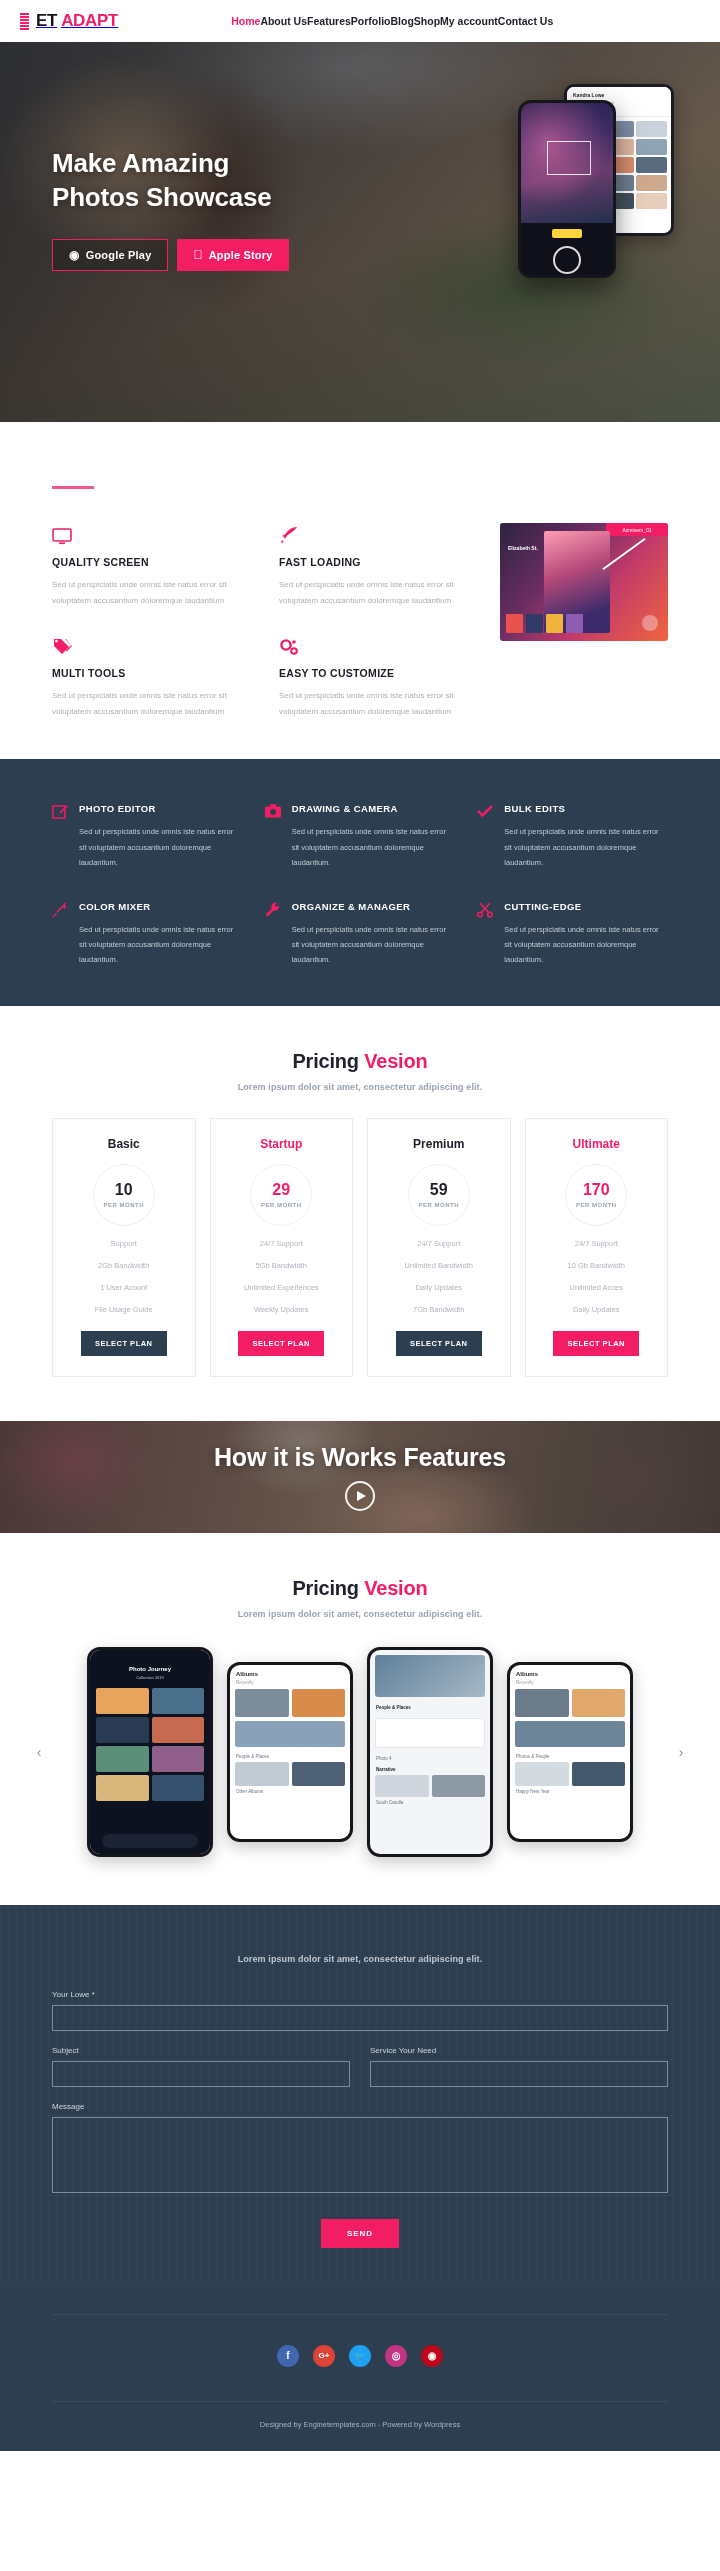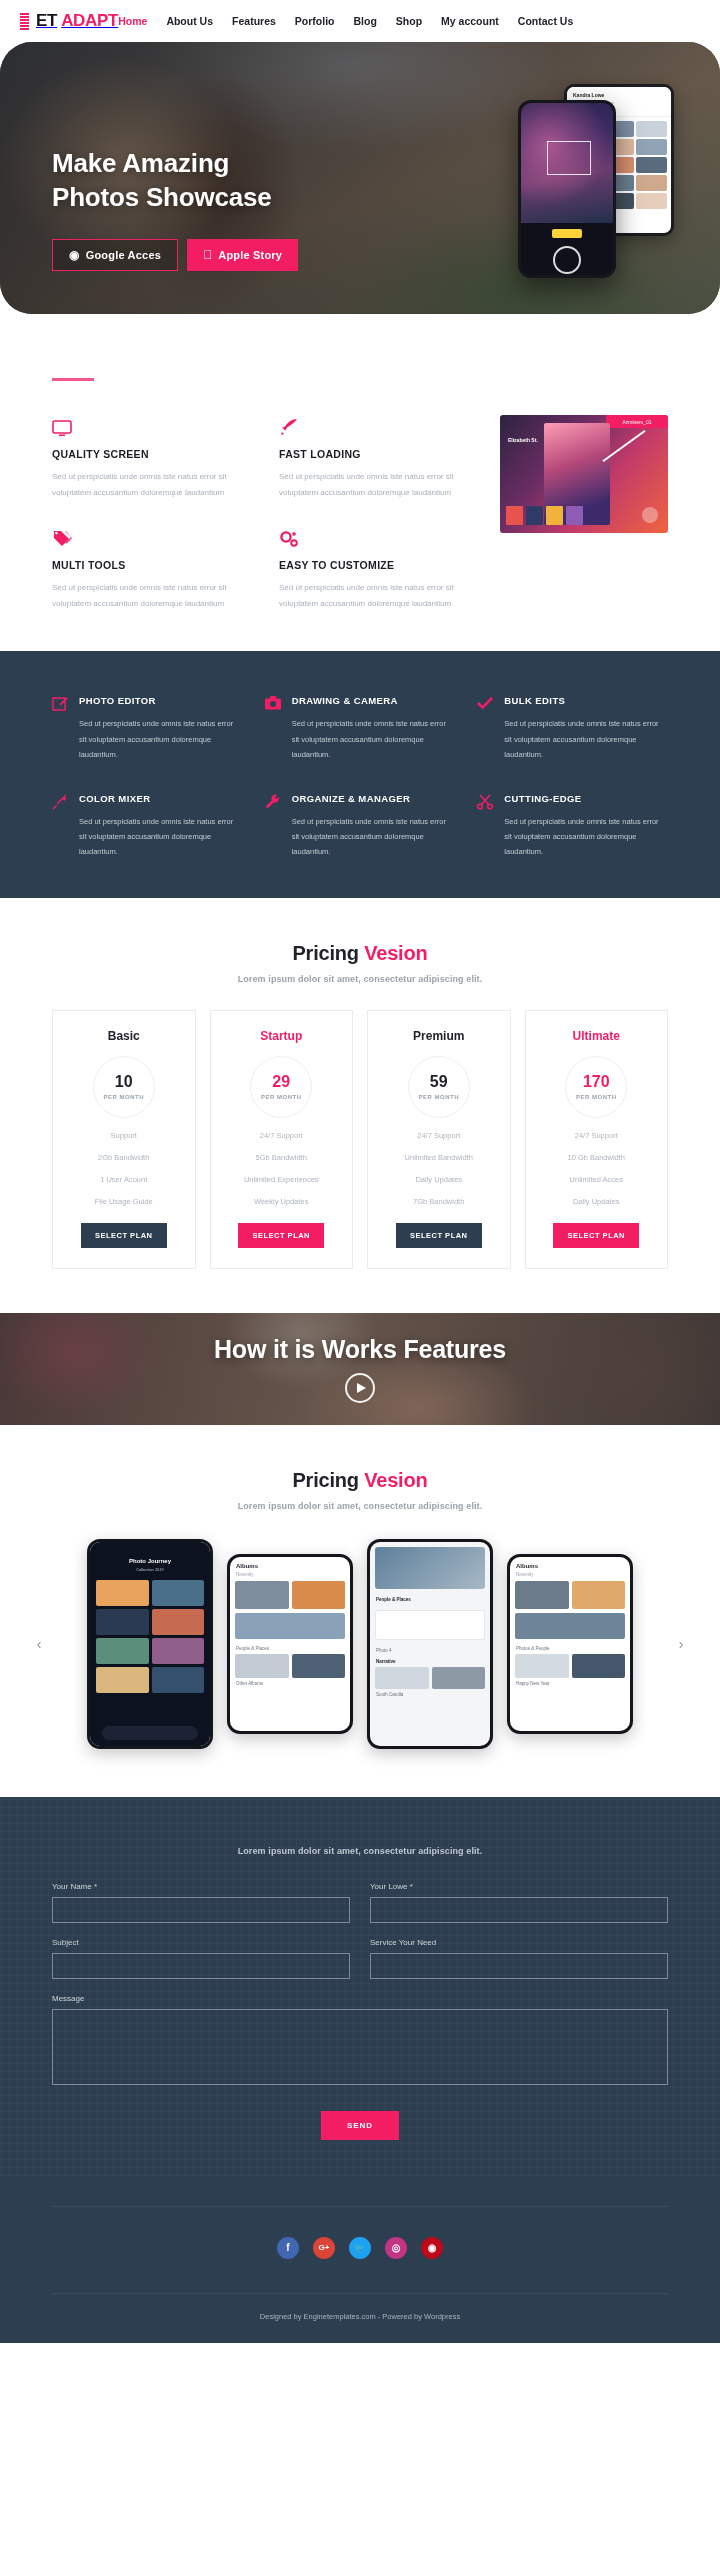--- a/index.html
+++ b/index.html
@@ -14,31 +14,30 @@
     padding:0 20px; justify-content:flex-start;
   }
   .brand { display:flex; align-items:center; gap:4px; font-size:17px; font-weight:bold; letter-spacing:-0.3px; }
   .brand-mark {
     width:9px; height:17px; background:#f21d63;
     background-image:repeating-linear-gradient(to bottom,#f21d63 0 2px,#fff 2px 3px);
     display:inline-block; margin-right:3px;
   }
   .brand-et { color:#14141e; }
   .brand-adapt { color:#f21d63; }
-  .nav { display:flex; gap:19px; align-items:flex-end; }
+  .nav { display:flex; margin-left:113px; align-items:flex-end; }
   .nav a {
     font-size:10.5px; font-weight:bold; color:#22222c; text-decoration:none; white-space:nowrap;
   }
   .nav a.active { color:#f21d63; }
 
   
   .hero {
-    position:relative; height:272px; overflow:hidden;
+    position:relative; height:380px; overflow:hidden;
     background:linear-gradient(100deg,#4a4b50 0%,#6c5f55 28%,#8a7462 48%,#6d6a52 70%,#4e5a46 100%);
-    border-radius:32px;
   }
   .hero-photo {
     position:absolute; inset:0;
     background:
       radial-gradient(ellipse 170px 150px at 120px 120px, rgba(210,170,130,.85), rgba(120,90,65,0) 70%),
       radial-gradient(ellipse 120px 170px at 215px 150px, rgba(90,60,45,.9), rgba(70,50,40,0) 72%),
       radial-gradient(ellipse 230px 110px at 520px 250px, rgba(70,95,60,.75), rgba(60,80,55,0) 75%),
       radial-gradient(ellipse 300px 120px at 350px 25px, rgba(175,180,190,.5), rgba(120,120,130,0) 70%),
       linear-gradient(160deg,#585a5f 0%,#6e6054 35%,#7d6a56 55%,#565f4b 100%);
     filter:saturate(.95);
@@ -278,21 +277,21 @@
   </div>
 
   <div class="hero-content">
     <div class="hero-title">
       <span>Make Amazing</span><br>
       <span>Photos Showcase</span>
     </div>
     <div class="hero-btns">
       <a href="#" class="btn-store btn-outline">
         <span class="store-glyph">◉</span>
-        <span>Google Acces</span>
+        <span>Google Play</span>
       </a>
       <a href="#" class="btn-store btn-solid">
         <span class="store-glyph"></span>
         <span>Apple Story</span>
       </a>
     </div>
   </div>
 </section>
 
 <section class="amazing">
@@ -614,24 +613,20 @@
 </section>
 
 <section class="contact">
   <div class="sec-center">
     <div class="sec-sub">Lorem ipsum dolor sit amet, consectetur adipiscing elit.</div>
   </div>
 
   <div class="form">
     <div class="frow">
       <div class="fgroup">
-        <label class="flabel">Your Name *</label>
-        <input class="finput" type="text" value="" style="">
-      </div>
-      <div class="fgroup">
         <label class="flabel">Your Lowe *</label>
         <input class="finput" type="text" value="" style="">
       </div>
     </div>
     <div class="frow">
       <div class="fgroup">
         <label class="flabel">Subject</label>
         <input class="finput" type="text" value="" style="">
       </div>
       <div class="fgroup">

